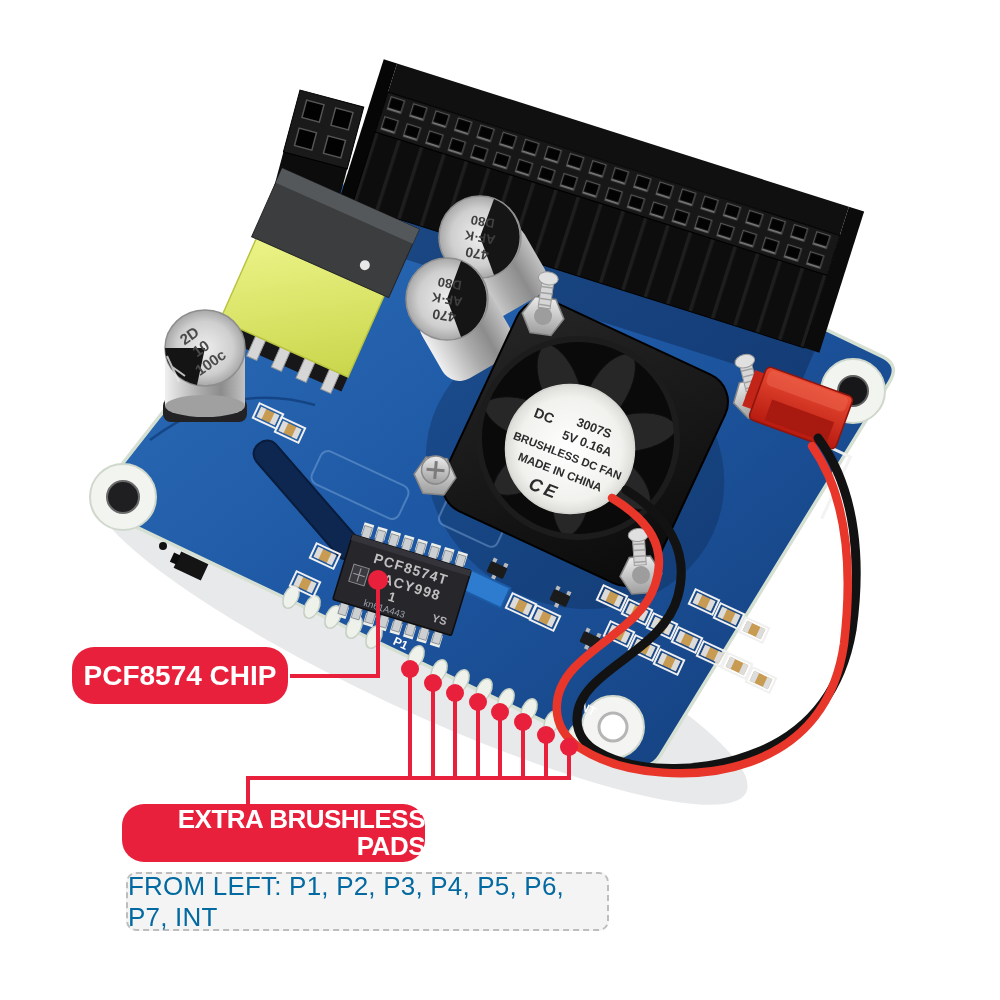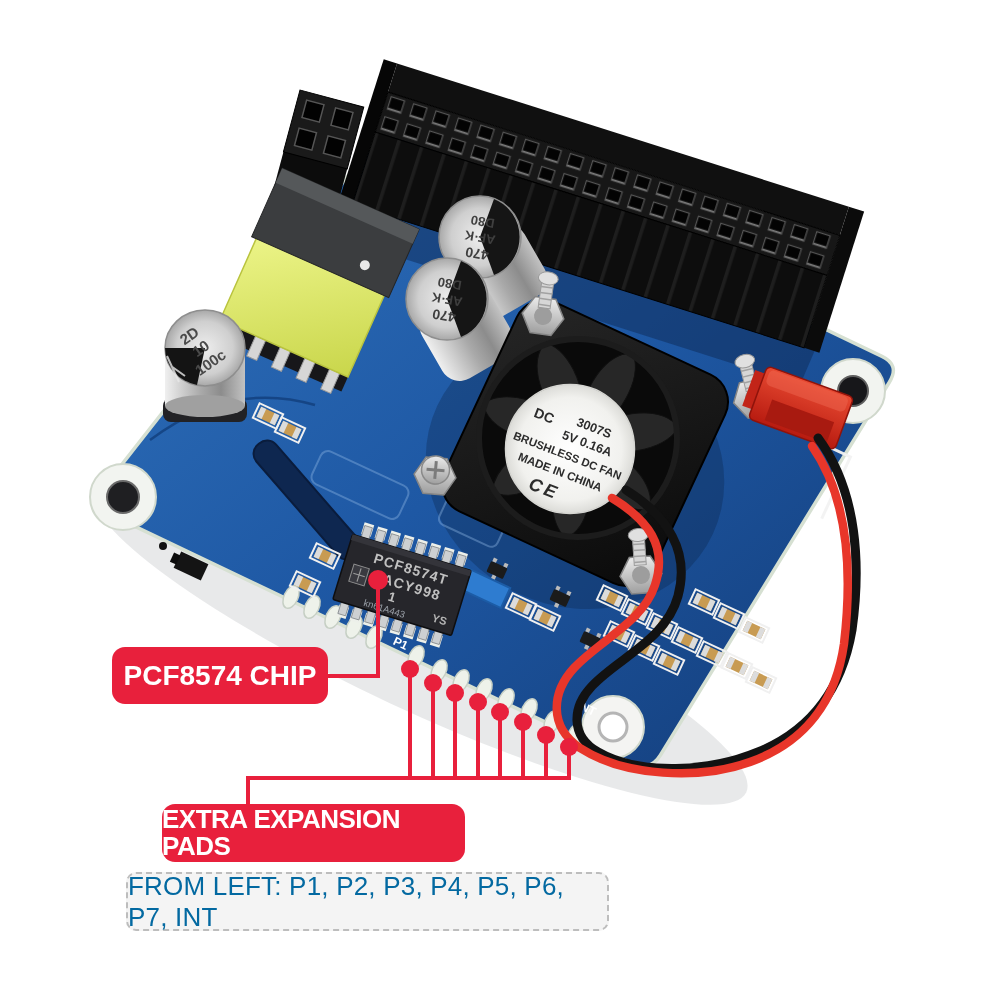--- a/index.html
+++ b/index.html
@@ -1,21 +1,21 @@
 <!DOCTYPE html>
 <html><head>
 <meta charset="utf-8">
 <style>
   html,body{margin:0;padding:0;background:#fff;}
   .stage{position:relative;width:1000px;height:1000px;background:#ffffff;overflow:hidden;
          font-family:"Liberation Sans",sans-serif;}
   .stage svg{position:absolute;left:0;top:0;}
   .callout{position:absolute;display:flex;align-items:center;justify-content:center;
-           background:#e8203c;color:#fff;font-weight:bold;border-radius:13px;
-           text-align:left;line-height:1.05;z-index:3;margin-left:40px;}
+           background:#e8203c;color:#fff;font-weight:bold;border-radius:22px;
+           text-align:right;line-height:1.05;z-index:3;}
   .callout.chip{left:72px;top:647px;width:216px;height:57px;font-size:28px;}
   .callout.pads{left:122px;top:804px;width:303px;height:58px;font-size:26px;letter-spacing:-0.5px;}
   .note{position:absolute;left:126px;top:872px;width:479px;height:55px;z-index:3;
         display:flex;align-items:center;justify-content:center;
         background:#f4f4f4;border:2px dashed #bdbdbd;border-radius:10px;
         color:#0369a1;font-size:26px;letter-spacing:0.2px;}
   text{font-family:"Liberation Sans",sans-serif;}
 </style>
 </head>
 <body>
@@ -364,16 +364,16 @@
     <circle cx="455" cy="693" r="9"></circle>
         <circle cx="478" cy="702" r="9"></circle>
     <circle cx="500" cy="712" r="9"></circle>
         <circle cx="523" cy="722" r="9"></circle>
     <circle cx="546" cy="735" r="9"></circle>
         <circle cx="569" cy="747" r="9"></circle>
   </g>
 </svg>
 
 <div class="callout chip">PCF8574 CHIP</div>
-<div class="callout pads">EXTRA EXPANSION PADS</div>
+<div class="callout pads">EXTRA BRUSHLESS PADS</div>
 <div class="note">FROM LEFT: P1, P2, P3, P4, P5, P6, P7, INT</div>
 
 </div>
 
 </body></html>

